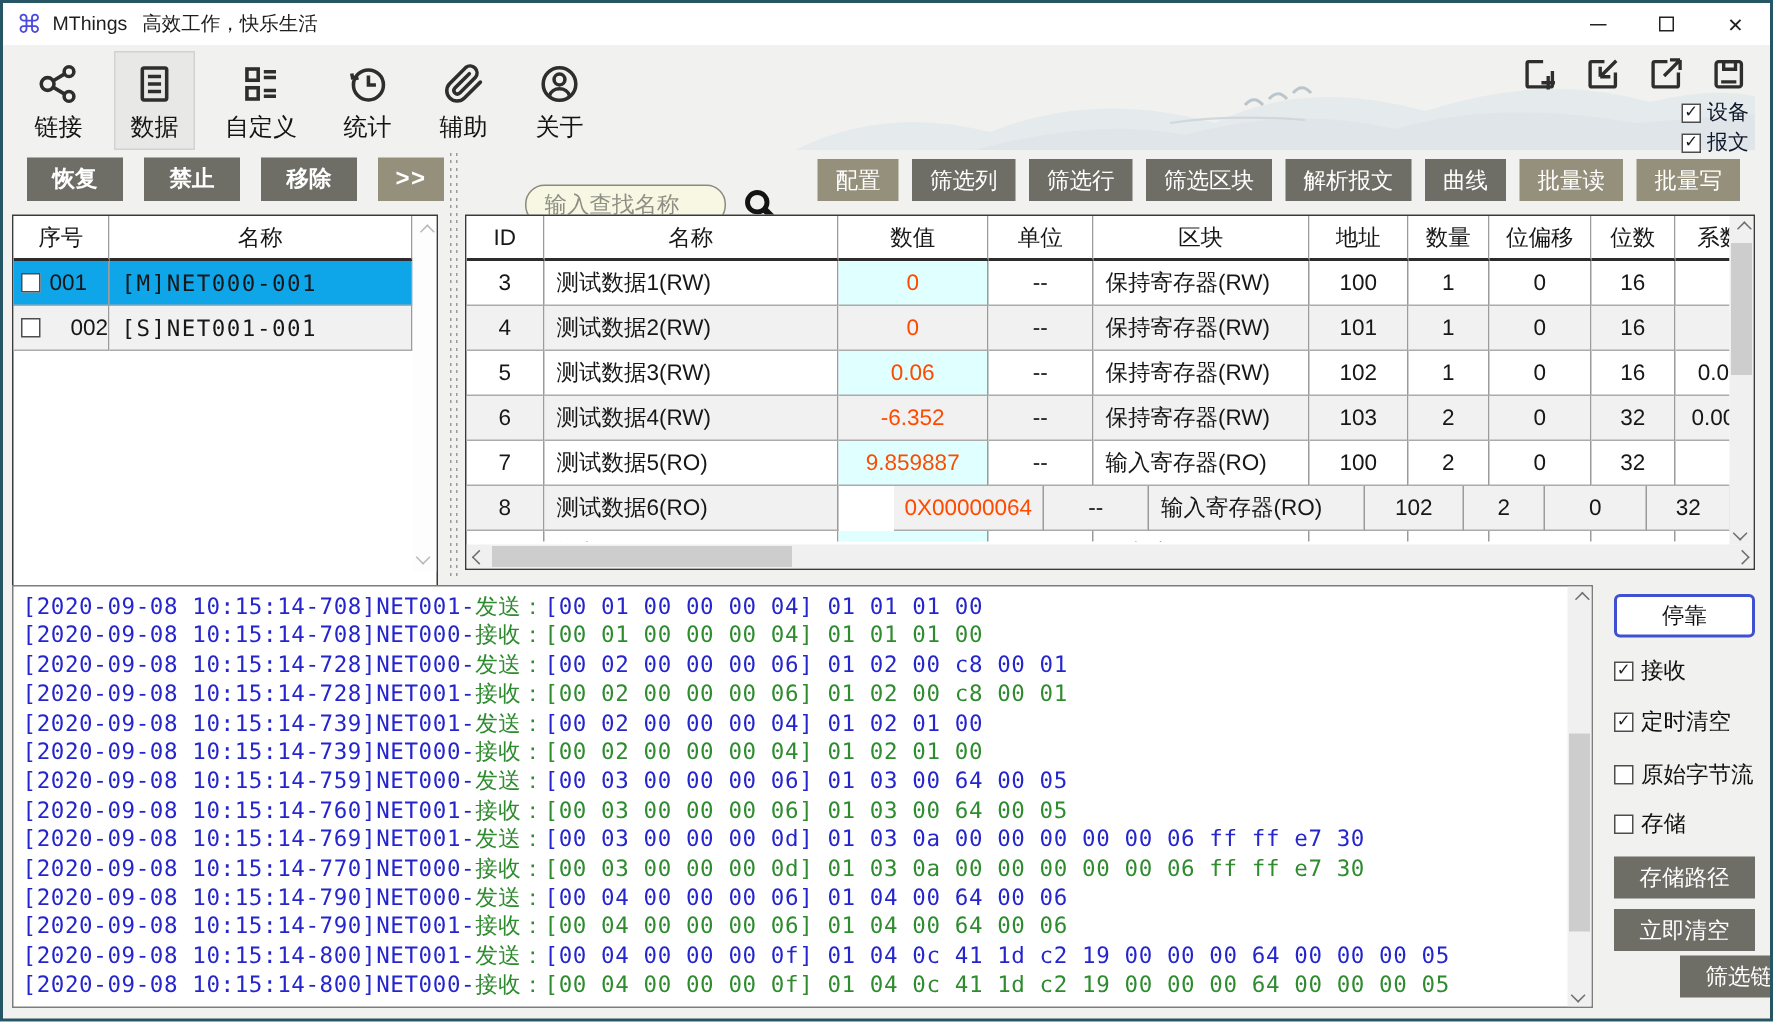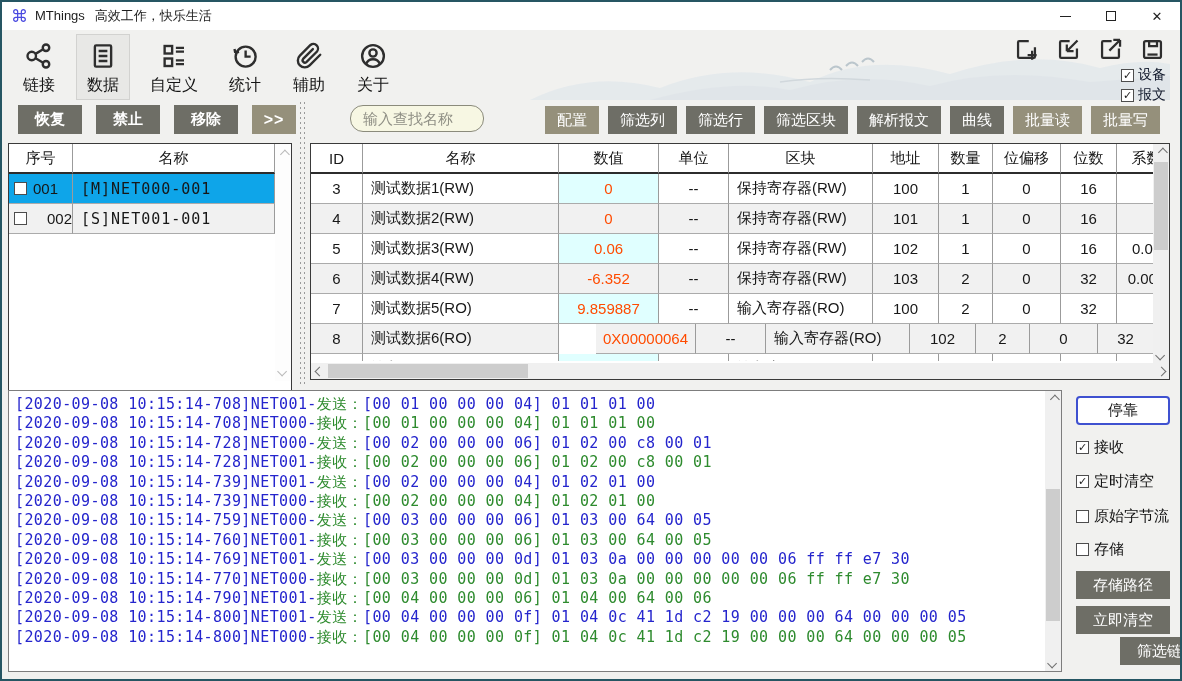--- a/index.html
+++ b/index.html
@@ -30,21 +30,21 @@
   
   .cb{width:13px;height:13px;box-sizing:border-box;border:1px solid #4d4d4d;background:#fff;display:inline-flex;align-items:center;justify-content:center;font-size:11px;line-height:1;color:#1a1a1a;flex:0 0 auto;}
   
   .actionbar{position:absolute;left:0;top:98px;width:100%;height:40px;}
   .btn{display:inline-flex;align-items:center;justify-content:center;color:#fff;font-size:15px;height:29px;cursor:pointer;white-space:nowrap;}
   .btn.dark{background:#6e6e66;}
   .btn.tan{background:#95907b;}
   .left-btns{position:absolute;left:16px;top:5px;display:flex;gap:14px;}
   .left-btns .btn{width:64px;font-weight:bold;}
   .left-btns .btn.more{width:44px;font-size:16px;letter-spacing:1px;}
-  .search-wrap{position:absolute;left:348px;top:5px;display:flex;align-items:flex-end;gap:10px;flex-direction:column;}
+  .search-wrap{position:absolute;left:348px;top:23px;display:flex;align-items:flex-end;gap:10px;}
   .search-input{width:108px;height:25px;border:1px solid #8b8b7c;border-radius:13px;background:#f7f7e3;padding:0 12px;font-size:15px;color:#333;outline:none;font-family:"Liberation Sans",sans-serif;}
   .search-input::placeholder{color:#8f8f85;}
   .right-btns{position:absolute;left:543px;top:6px;display:flex;gap:9px;}
   .right-btns .btn{padding:0 12px;height:28px;}
   
   .splitter-v{position:absolute;left:297px;top:100px;width:7px;height:282px;background:
     repeating-linear-gradient(to bottom,#9a9a9a 0 2px,transparent 2px 5px) 1px 0/1px 100% no-repeat,
     repeating-linear-gradient(to bottom,#9a9a9a 0 2px,transparent 2px 5px) 5px 0/1px 100% no-repeat;cursor:col-resize;}
   
   .tbl{position:absolute;background:#fff;border:1px solid #3a3a3a;box-sizing:border-box;overflow:hidden;}
@@ -392,20 +392,21 @@
         <div class="log-line"><span class="lg-blue">[2020-09-08 10:15:14-708]</span><span class="lg-blue">NET001-</span><span class="lg-green">发送：</span><span class="lg-blue">[00 01 00 00 00 04] 01 01 01 00</span></div>
         <div class="log-line"><span class="lg-blue">[2020-09-08 10:15:14-708]</span><span class="lg-blue">NET000-</span><span class="lg-green">接收：</span><span class="lg-green">[00 01 00 00 00 04] 01 01 01 00</span></div>
         <div class="log-line"><span class="lg-blue">[2020-09-08 10:15:14-728]</span><span class="lg-blue">NET000-</span><span class="lg-green">发送：</span><span class="lg-blue">[00 02 00 00 00 06] 01 02 00 c8 00 01</span></div>
         <div class="log-line"><span class="lg-blue">[2020-09-08 10:15:14-728]</span><span class="lg-blue">NET001-</span><span class="lg-green">接收：</span><span class="lg-green">[00 02 00 00 00 06] 01 02 00 c8 00 01</span></div>
         <div class="log-line"><span class="lg-blue">[2020-09-08 10:15:14-739]</span><span class="lg-blue">NET001-</span><span class="lg-green">发送：</span><span class="lg-blue">[00 02 00 00 00 04] 01 02 01 00</span></div>
         <div class="log-line"><span class="lg-blue">[2020-09-08 10:15:14-739]</span><span class="lg-blue">NET000-</span><span class="lg-green">接收：</span><span class="lg-green">[00 02 00 00 00 04] 01 02 01 00</span></div>
         <div class="log-line"><span class="lg-blue">[2020-09-08 10:15:14-759]</span><span class="lg-blue">NET000-</span><span class="lg-green">发送：</span><span class="lg-blue">[00 03 00 00 00 06] 01 03 00 64 00 05</span></div>
         <div class="log-line"><span class="lg-blue">[2020-09-08 10:15:14-760]</span><span class="lg-blue">NET001-</span><span class="lg-green">接收：</span><span class="lg-green">[00 03 00 00 00 06] 01 03 00 64 00 05</span></div>
         <div class="log-line"><span class="lg-blue">[2020-09-08 10:15:14-769]</span><span class="lg-blue">NET001-</span><span class="lg-green">发送：</span><span class="lg-blue">[00 03 00 00 00 0d] 01 03 0a 00 00 00 00 00 06 ff ff e7 30</span></div>
         <div class="log-line"><span class="lg-blue">[2020-09-08 10:15:14-770]</span><span class="lg-blue">NET000-</span><span class="lg-green">接收：</span><span class="lg-green">[00 03 00 00 00 0d] 01 03 0a 00 00 00 00 00 06 ff ff e7 30</span></div>
+        <div class="log-line"><span class="lg-blue">[2020-09-08 10:15:14-790]</span><span class="lg-blue">NET000-</span><span class="lg-green">发送：</span><span class="lg-blue">[00 04 00 00 00 06] 01 04 00 64 00 06</span></div>
         <div class="log-line"><span class="lg-blue">[2020-09-08 10:15:14-790]</span><span class="lg-blue">NET001-</span><span class="lg-green">接收：</span><span class="lg-green">[00 04 00 00 00 06] 01 04 00 64 00 06</span></div>
         <div class="log-line"><span class="lg-blue">[2020-09-08 10:15:14-800]</span><span class="lg-blue">NET001-</span><span class="lg-green">发送：</span><span class="lg-blue">[00 04 00 00 00 0f] 01 04 0c 41 1d c2 19 00 00 00 64 00 00 00 05</span></div>
         <div class="log-line"><span class="lg-blue">[2020-09-08 10:15:14-800]</span><span class="lg-blue">NET000-</span><span class="lg-green">接收：</span><span class="lg-green">[00 04 00 00 00 0f] 01 04 0c 41 1d c2 19 00 00 00 64 00 00 00 05</span></div>
       </div>
     <div class="sb-v" style="right:0;top:0;height:280px;">
       <div class="sb-btn" style="top:0;left:0;">
           <span class="chev up"></span>
         </div>
       <div class="sb-btn" style="bottom:0;left:0;">
           <span class="chev down"></span>

